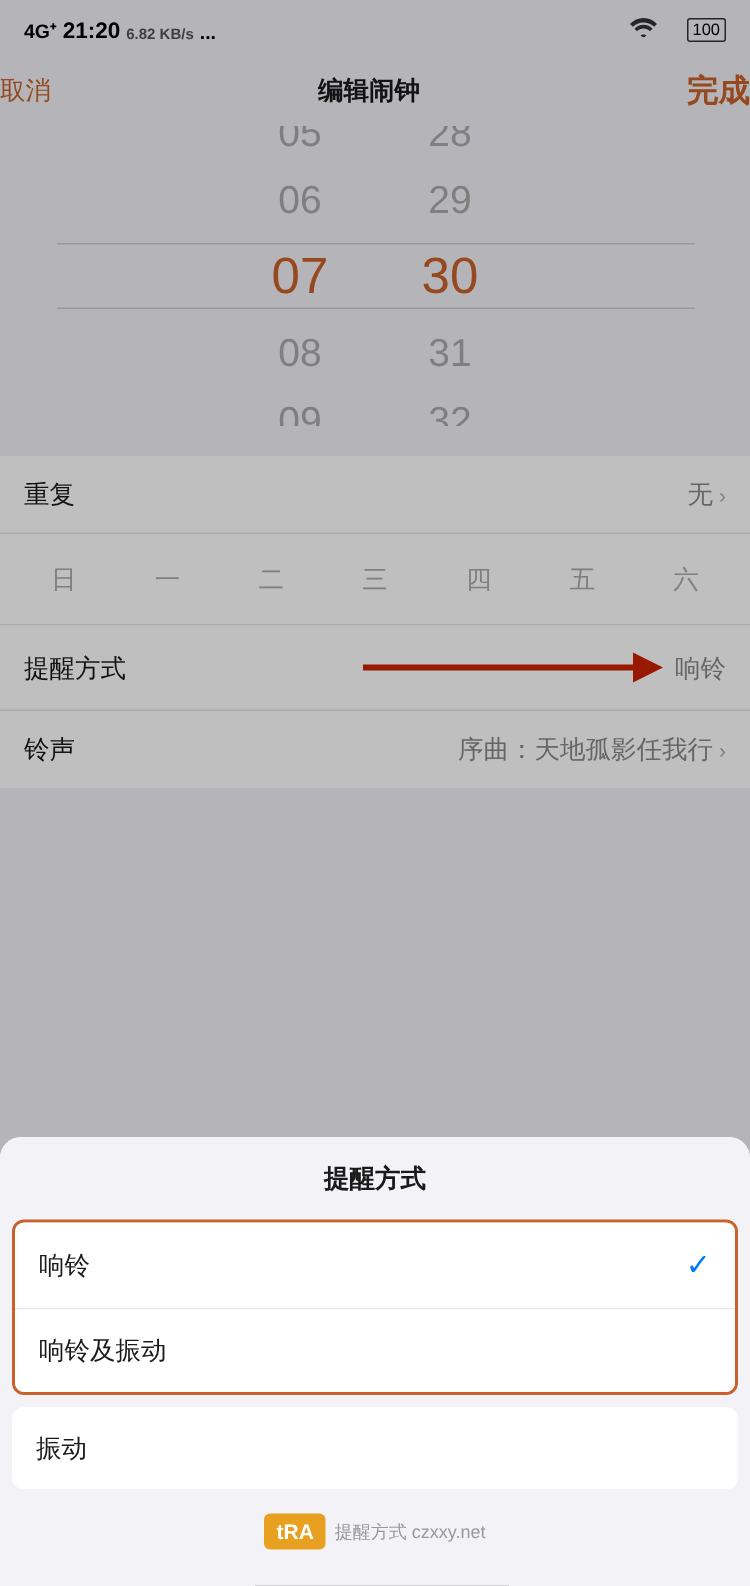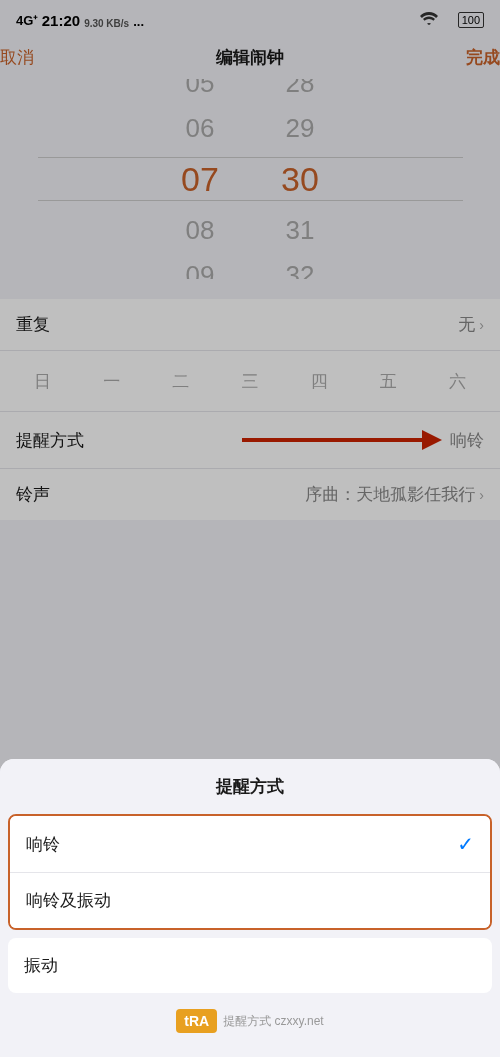--- a/index.html
+++ b/index.html
@@ -62,21 +62,21 @@
     }
 
     .header-title {
       font-size: 17px;
       font-weight: 600;
       color: #1a1a1a;
     }
 
     .header-done {
       color: #c8622a;
-      font-size: 17px;
+      font-size: 21px;
       font-weight: 600;
       cursor: pointer;
     }
 
     
     .time-picker {
       background: #f2f2f7;
       padding: 10px 0;
       position: relative;
       height: 200px;
@@ -279,21 +279,21 @@
       cursor: pointer;
     }
   </style>
 </head>
 <body>
 
 <div class="status-bar">
   <div class="status-left">
     <span>4G⁺</span>
     <span class="status-time">21:20</span>
-    <span style="font-size:10px;color:#555;">9.30
+    <span style="font-size:10px;color:#555;">6.82
 KB/s</span>
     <span>...</span>
   </div>
   <div class="status-right">
     <span style="font-size:14px;">
       <svg width="18" height="13" viewBox="0 0 18 13">
           <path d="M9 3C6.2 3 3.7 4.1 1.9 5.9L0 4C2.3 1.5 5.5 0 9 0s6.7 1.5 9 4l-1.9 1.9C14.3 4.1 11.8 3 9 3zm0 4c-1.7 0-3.2.7-4.3 1.8L3 7.1C4.5 5.5 6.6 4.5 9 4.5s4.5 1 6 2.6l-1.7 1.7C12.2 7.7 10.7 7 9 7zm0 4c-.8 0-1.5.3-2 .8L9 13l2-1.2c-.5-.5-1.2-.8-2-.8z" fill="#333"></path>
         </svg>
     </span>
     <span style="font-size:13px;border:1.5px solid #333;padding:1px 3px;border-radius:2px;font-size:11px;">

